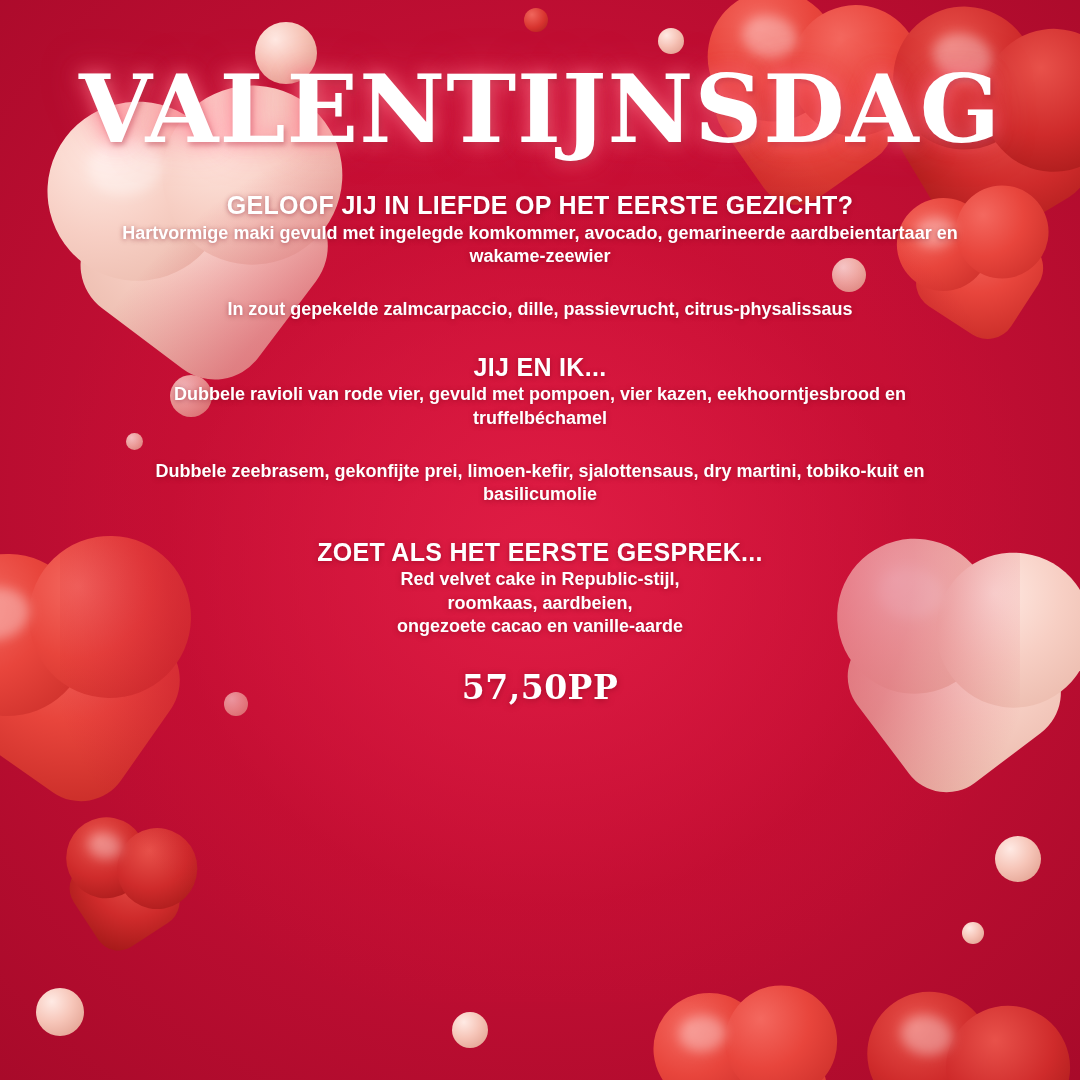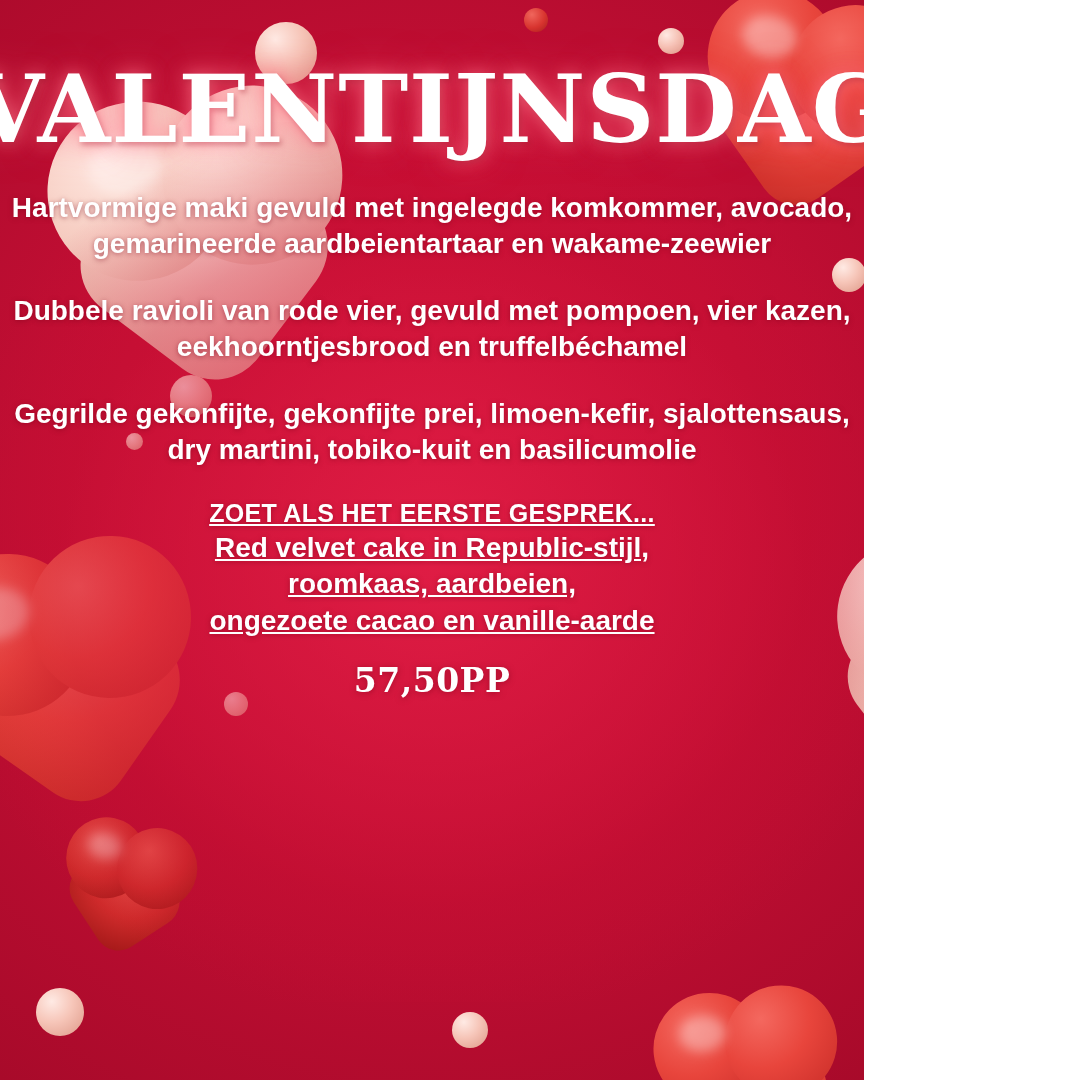--- a/index.html
+++ b/index.html
@@ -9,21 +9,21 @@
   }
   body {
     width: 1080px;
     height: 1080px;
     overflow: hidden;
     font-family: "Liberation Sans", sans-serif;
   }
 
   #poster {
     position: relative;
-    width: 864px;
+    width: 1080px;
     height: 1080px;
     background:
       radial-gradient(circle at 50% 45%, #d6143c 0%, #c50f35 45%, #a80a2a 100%);
     overflow: hidden;
   }
 
   
   .heart {
     position: absolute;
     transform-origin: 50% 50%;
@@ -119,35 +119,34 @@
     margin-top: 34px;
     width: 860px;
     text-align: center;
     color: #ffffff;
   }
 
   .course {
     margin-bottom: 30px;
   }
   .course:last-of-type {
-    margin-bottom: 14px;
-    text-decoration: underline;
+    margin-bottom: 22px;
   }
 
   .course-title {
     font-size: 25px;
     font-weight: bold;
     letter-spacing: 0.3px;
     line-height: 1.26;
     text-transform: uppercase;
     text-shadow: 0 1px 5px rgba(120,0,25,0.5);
   }
 
   .course-desc {
-    font-size: 28px;
+    font-size: 18px;
     font-weight: bold;
     line-height: 1.3;
     text-shadow: 0 1px 5px rgba(120,0,25,0.5);
   }
 
   .price {
     margin-top: 8px;
     font-family: "DejaVu Serif", "Liberation Serif", serif;
     font-size: 33px;
     font-weight: bold;
@@ -221,29 +220,32 @@
       <div class="bubble b-red" style="left: 524px; top: 8px; width: 24px; height: 24px;"></div>
     </div>
 
   <div class="glow"></div>
 
   <div class="content">
     <h1 class="poster-title">VALENTIJNSDAG</h1>
 
     <div class="menu" id="menu-list">
         <div class="course">
+          <div class="course-title">GELOOF JIJ IN LIEFDE OP HET EERSTE GEZICHT?</div>
           <div class="course-desc">Hartvormige maki gevuld met ingelegde komkommer, avocado, gemarineerde aardbeientartaar en wakame-zeewier</div>
         </div>
         <div class="course">
-        </div>
-        <div class="course">
+          <div class="course-desc">In zout gepekelde zalmcarpaccio, dille, passievrucht, citrus-physalissaus</div>
+        </div>
+        <div class="course">
+          <div class="course-title">JIJ EN IK...</div>
           <div class="course-desc">Dubbele ravioli van rode vier, gevuld met pompoen, vier kazen, eekhoorntjesbrood en truffelbéchamel</div>
         </div>
         <div class="course">
-          <div class="course-desc">Gegrilde gekonfijte, gekonfijte prei, limoen-kefir, sjalottensaus, dry martini, tobiko-kuit en basilicumolie</div>
+          <div class="course-desc">Dubbele zeebrasem, gekonfijte prei, limoen-kefir, sjalottensaus, dry martini, tobiko-kuit en basilicumolie</div>
         </div>
         <div class="course">
         </div>
         <div class="course">
           <div class="course-title">ZOET ALS HET EERSTE GESPREK...</div>
           <div class="course-desc">Red velvet cake in Republic-stijl,<br>roomkaas, aardbeien,<br>ongezoete cacao en vanille-aarde</div>
         </div>
       </div>
 
     <div class="price">57,50PP</div>

